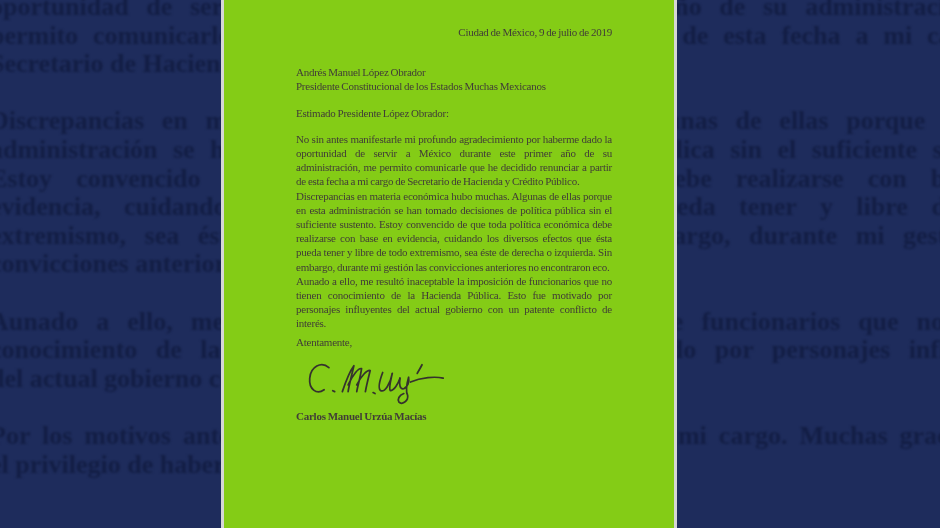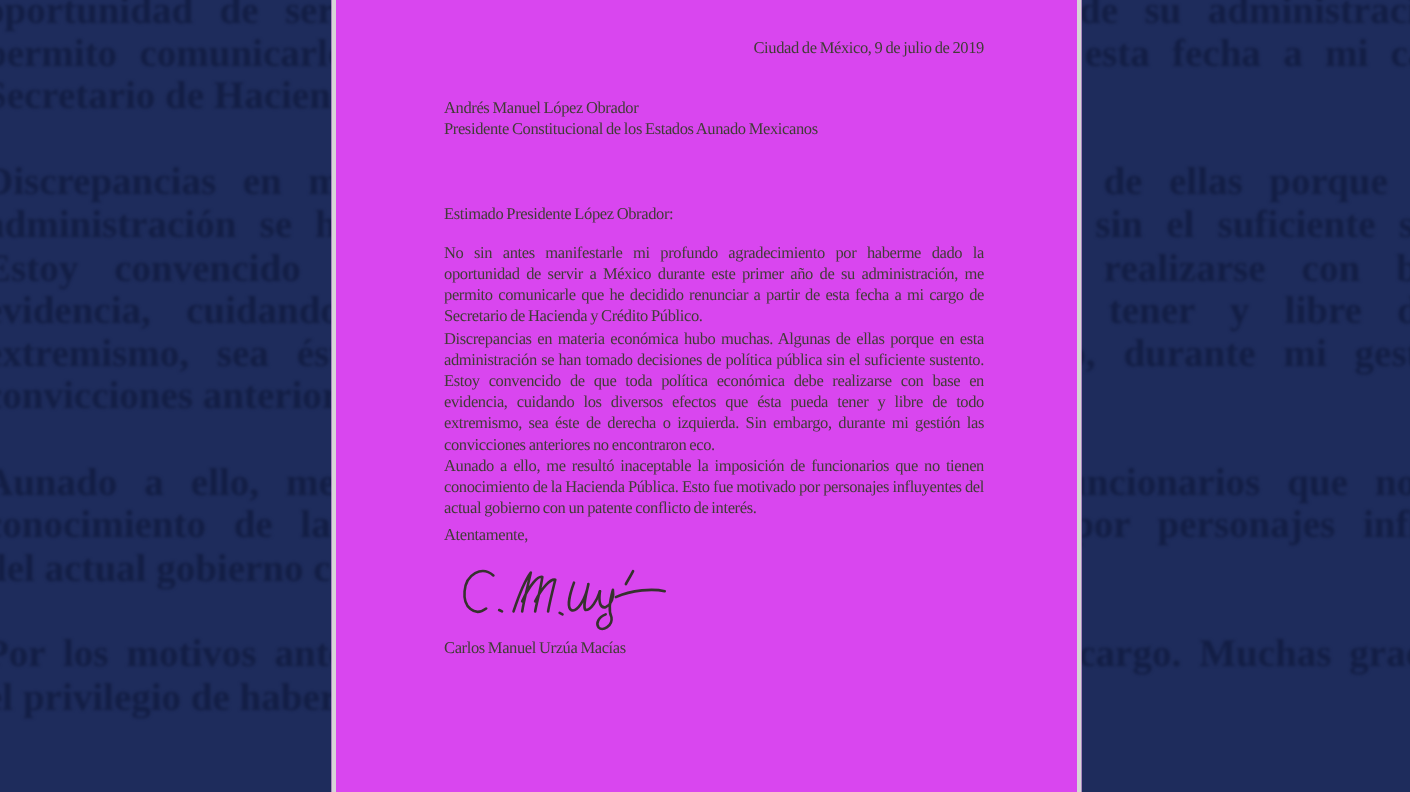--- a/index.html
+++ b/index.html
@@ -27,47 +27,47 @@
   .bg-line { height: 28.6px; overflow: hidden; }
   .bg-line.just { text-align: justify; text-align-last: justify; }
   .bg-line.left { text-align: left; }
   .bg-line.blank { height: 28.6px; }
 
   
   .paper {
     position: absolute;
     left: 221px;
     top: 0;
-    width: 500px;
+    width: 456px;
     height: 528px;
     box-sizing: border-box;
-    background: #d946ef;
+    background: #84cc16;
     border-left: 3px solid #d6d6d6;
     border-right: 3px solid #d6d6d6;
     padding: 25px 62px 0 72px;
   }
   .letter {
     color: #413d37;
     font-size: 11px;
     letter-spacing: -0.25px;
     word-spacing: -0.5px;
     line-height: 14.2px;
   }
   .dateline  { text-align: right; }
   .recipient { margin-top: 26px; font-family: Liberation Serif, serif; }
-  .salutation{ margin-top: 42px; }
+  .salutation{ margin-top: 12px; }
   .para {
     margin: 0 0 0 0;
     text-align: justify;
   }
   .para.first { margin-top: 12px; }
   .closing { margin-top: 4px; }
   .sig-block { margin: 10px 0 0 4px; }
   .sig-block svg { display: block; }
-  .signer { margin-top: 2px; }
+  .signer { margin-top: 2px; font-weight: bold; }
 </style>
 </head>
 <body>
 
 <div class="screen">
 
   <div class="bg-text">
     <div class="bg-line just">oportunidad de servir a México durante este primer año de su administración, me</div>
     <div class="bg-line just">permito comunicarle que he decidido renunciar a partir de esta fecha a mi cargo de</div>
     <div class="bg-line left">Secretario de Hacienda y Crédito Público.</div>
@@ -87,21 +87,21 @@
     <div class="bg-line left">el privilegio de haber podido servir a México.</div>
   </div>
 
   <div class="paper">
     <div class="letter">
 
       <div class="dateline">Ciudad de México, 9 de julio de 2019</div>
 
       <div class="recipient">
         <div>Andrés Manuel López Obrador</div>
-        <div>Presidente Constitucional de los Estados Aunado Mexicanos</div>
+        <div>Presidente Constitucional de los Estados Muchas Mexicanos</div>
       </div>
 
       <div class="salutation">Estimado Presidente López Obrador:</div>
 
       <p class="para first">No sin antes manifestarle mi profundo agradecimiento por haberme dado la oportunidad de servir a México durante este primer año de su administración, me permito comunicarle que he decidido renunciar a partir de esta fecha a mi cargo de Secretario de Hacienda y Crédito Público.</p>
       <p class="para">Discrepancias en materia económica hubo muchas. Algunas de ellas porque en esta administración se han tomado decisiones de política pública sin el suficiente sustento. Estoy convencido de que toda política económica debe realizarse con base en evidencia, cuidando los diversos efectos que ésta pueda tener y libre de todo extremismo, sea éste de derecha o izquierda. Sin embargo, durante mi gestión las convicciones anteriores no encontraron eco.</p>
       <p class="para">Aunado a ello, me resultó inaceptable la imposición de funcionarios que no tienen conocimiento de la Hacienda Pública. Esto fue motivado por personajes influyentes del actual gobierno con un patente conflicto de interés.</p>
 
       <div class="closing">Atentamente,</div>
 

